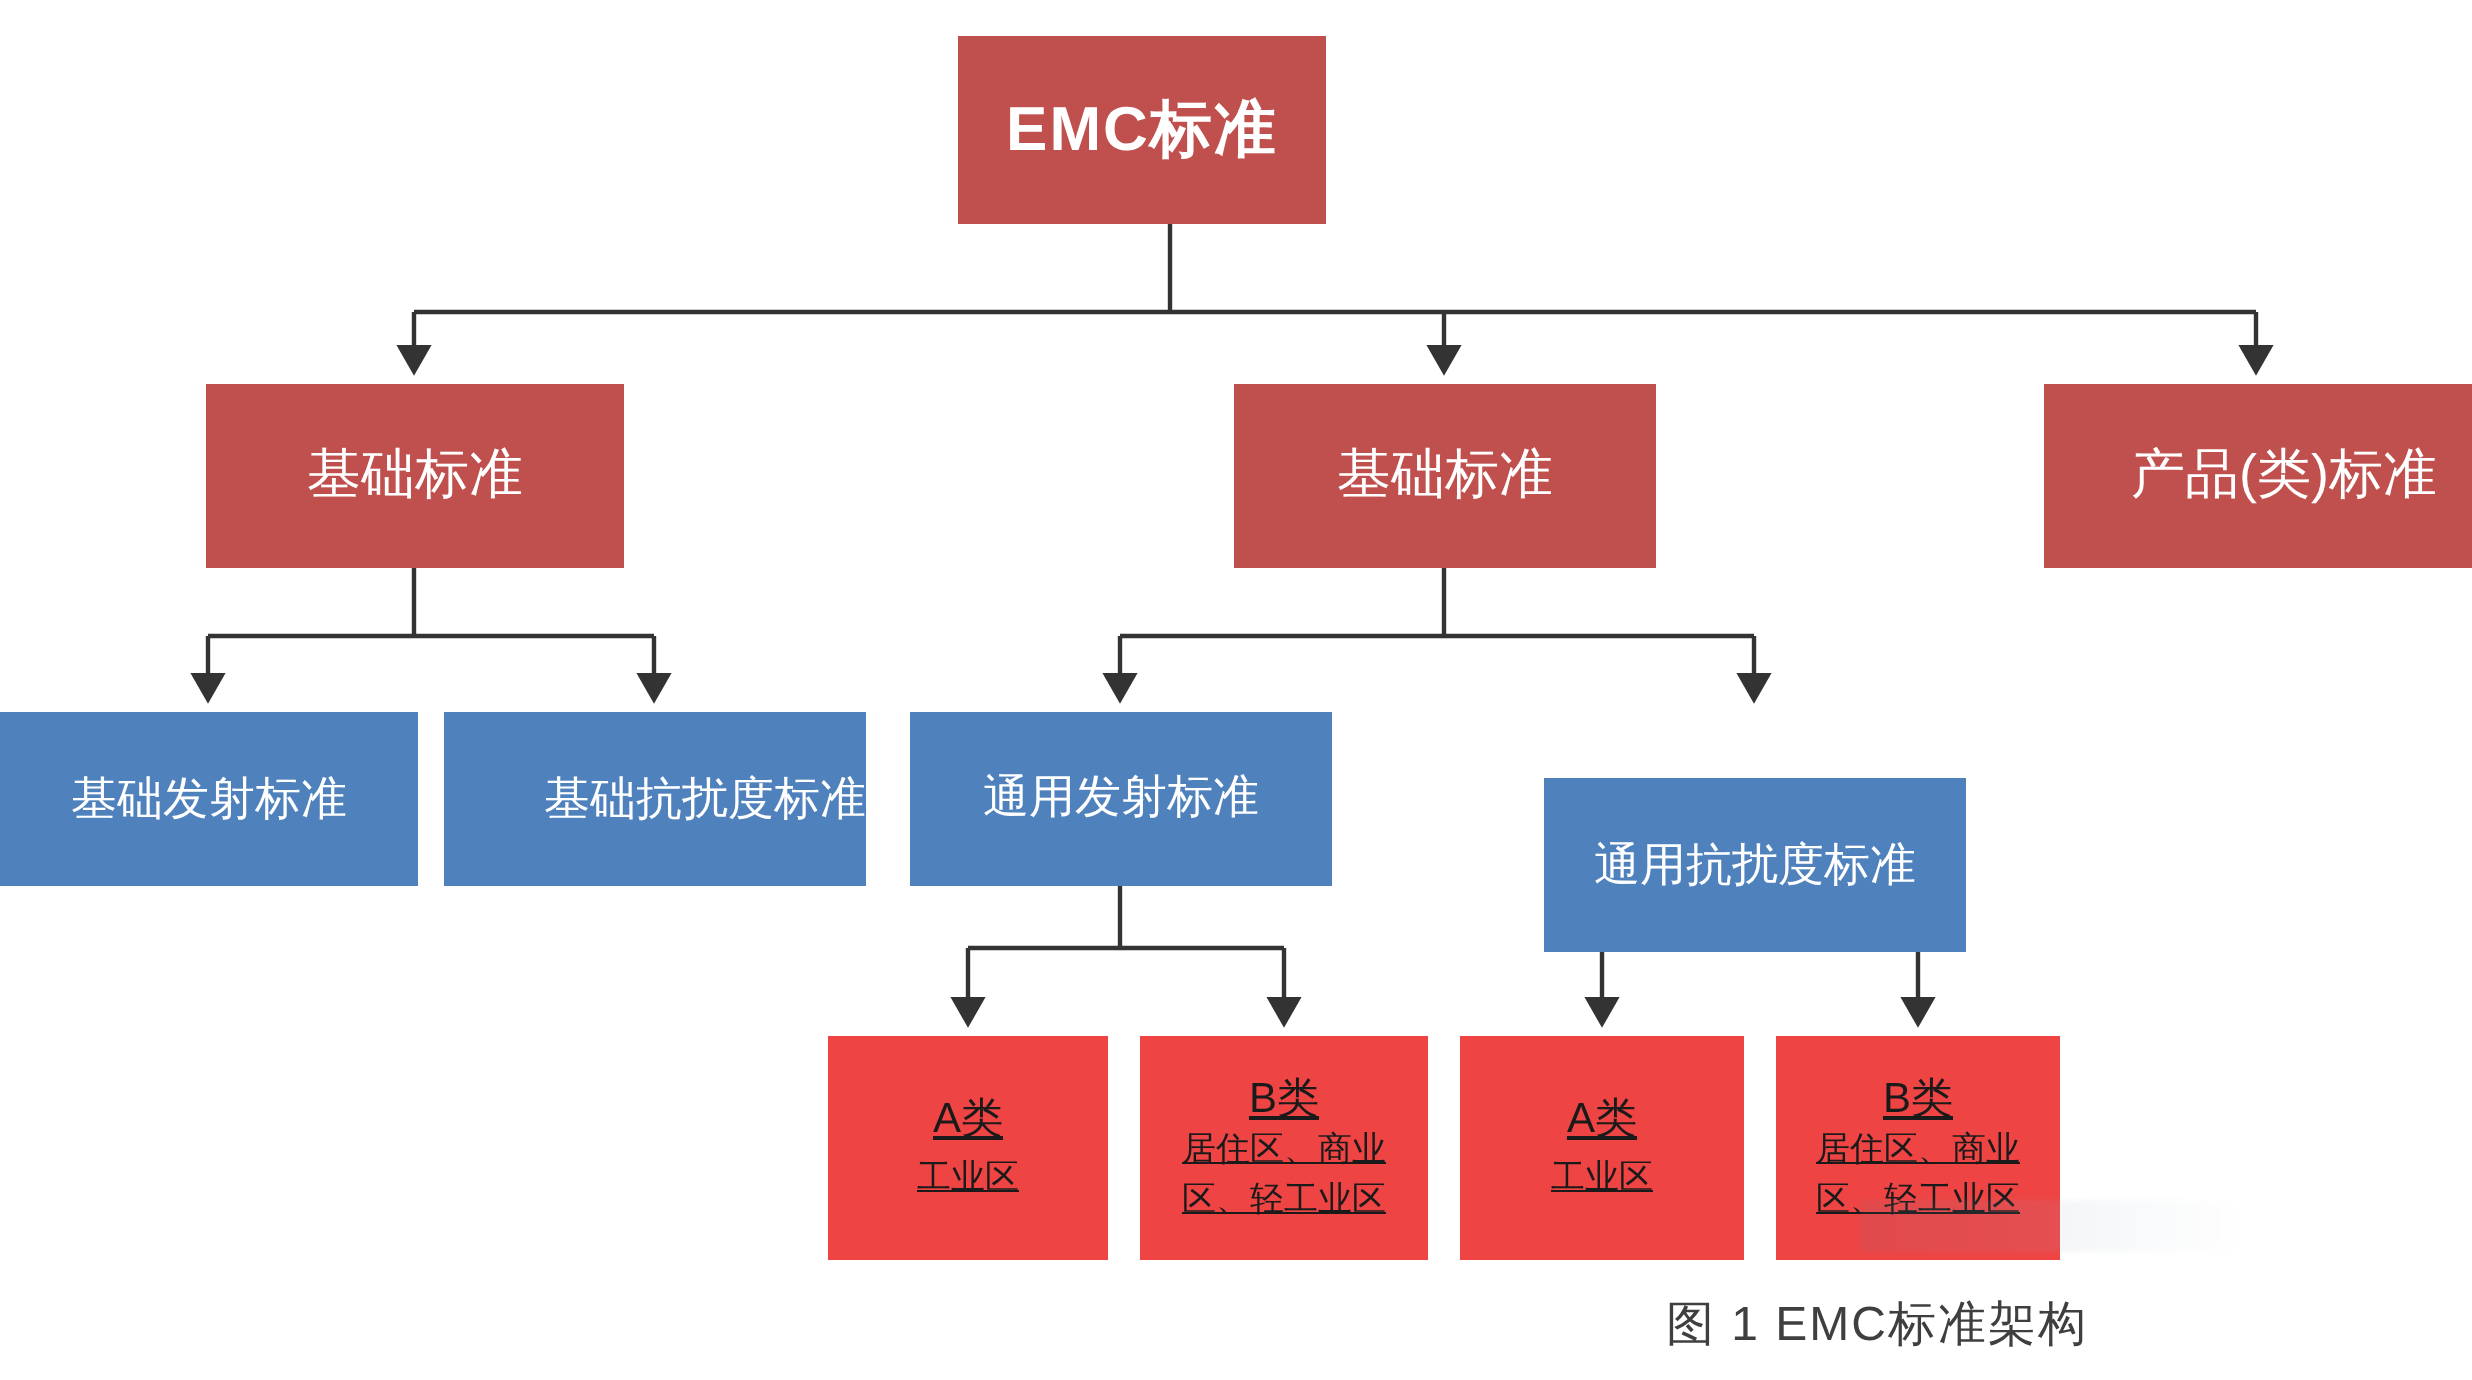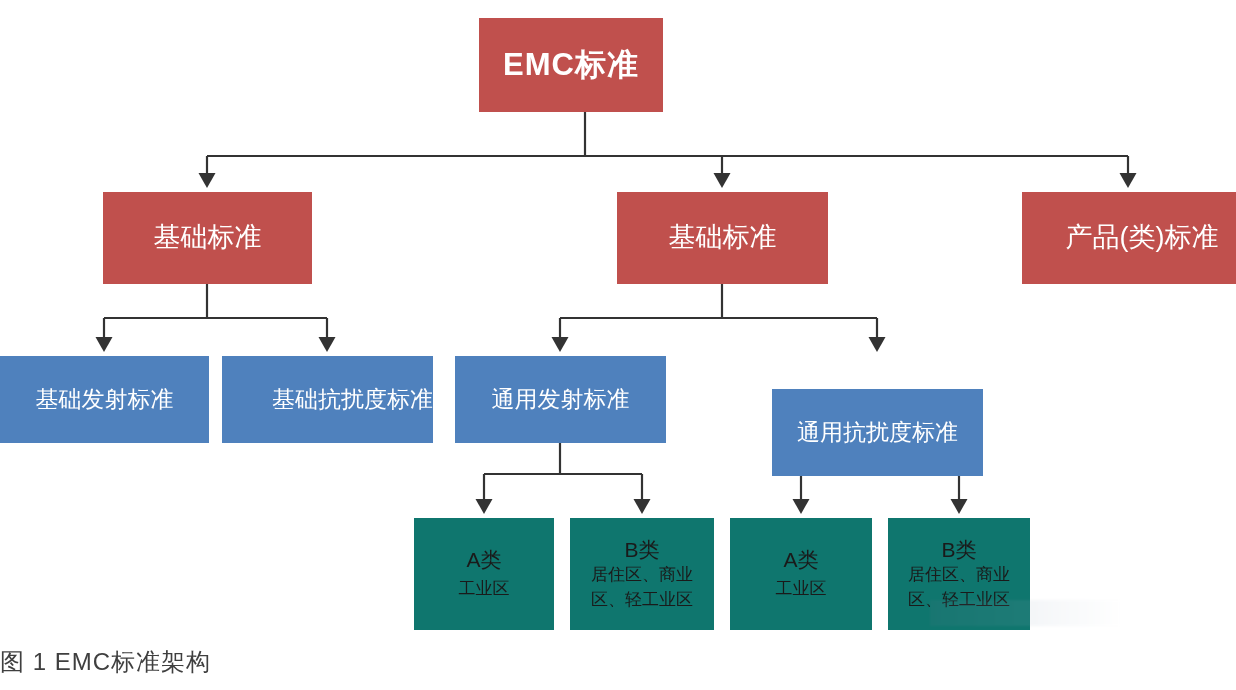--- a/index.html
+++ b/index.html
@@ -29,47 +29,48 @@
   }
   .node.red {
     background: #c0504d;
     color: #ffffff;
   }
   .node.blue {
     background: #4f81bd;
     color: #ffffff;
   }
   .node.light {
-    background: #0f766e;
+    background: #ef4444;
     color: #1a1a1a;
+    text-decoration: underline;
   }
   .n-root   { left: 479px; top: 18px;  width: 184px; height: 94px; font-size: 31px; font-weight: bold; letter-spacing: 1px; }
   .n-l2     { top: 192px; height: 92px; font-size: 27px; }
   .n-l2.a   { left: 103px;  width: 209px; text-align: right; }
   .n-l2.b   { left: 617px;  width: 211px; }
   .n-l2.c   { left: 1022px; width: 240px; }
   .n-l3     { top: 356px; height: 87px; font-size: 23px; }
   .n-l3.a   { left: 0px;   width: 209px; }
   .n-l3.b   { left: 222px; width: 211px; align-items: flex-end; }
-  .n-l3.c   { left: 455px; width: 211px; }
+  .n-l3.c   { left: 455px; width: 211px; font-family: Liberation Serif, serif; }
   .n-l3.d   { left: 772px; width: 211px; margin-top: 33px; }
   .n-l4     { top: 518px; height: 112px; }
   .n-l4.a   { left: 414px; width: 140px; }
   .n-l4.b   { left: 570px; width: 144px; }
   .n-l4.c   { left: 730px; width: 142px; }
   .n-l4.d   { left: 888px; width: 142px; }
   .cls-title { font-size: 21px; line-height: 1.3; }
   .cls-desc  { font-size: 17px; line-height: 1.45; }
   .n-l4.a .cls-title, .n-l4.c .cls-title { margin-bottom: 4px; }
   .caption {
     position: absolute;
     left: 0;
     top: 646px;
     width: 1044px;
-    text-align: left;
+    text-align: right;
     font-size: 24px;
     color: #3f3f3f;
     letter-spacing: 1px;
   }
   svg.edges {
     position: absolute;
     left: 0;
     top: 0;
     width: 1236px;
     height: 690px;

